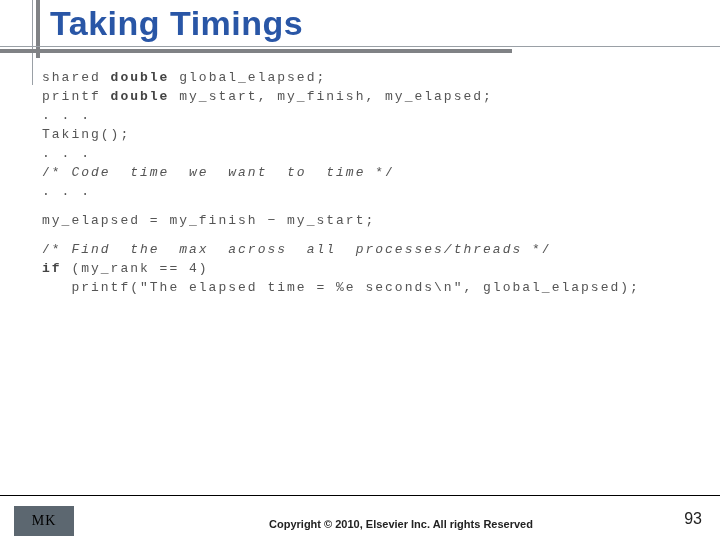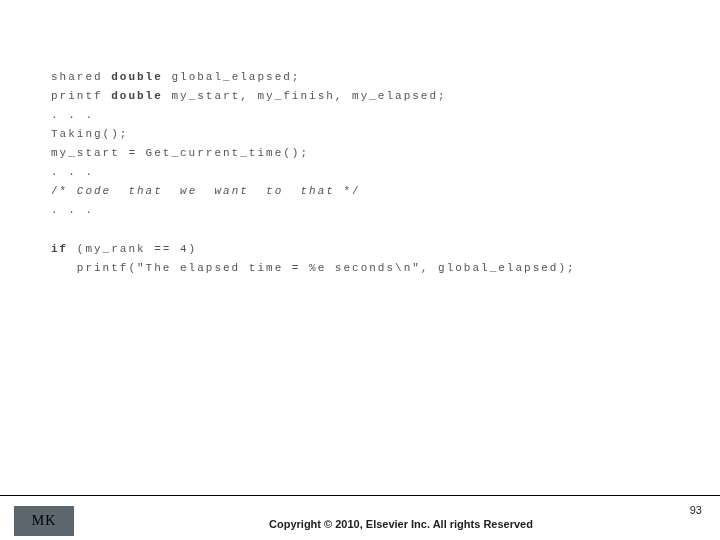--- a/index.html
+++ b/index.html
@@ -10,52 +10,60 @@
   .title-wrap { position: relative; height: 60px; }
   .title-text { position: absolute; left: 50px; top: 4px; font-size: 34px; font-weight: 700; color: #2956a6; letter-spacing: 0.5px; }
   
   .rule-thin-h { position: absolute; left: 0; top: 46px; width: 720px; height: 1px; background: #9aa0a6; }
   .rule-thick-h { position: absolute; left: 0; top: 49px; width: 512px; height: 4px; background: #808285; }
   
   .rule-thin-v { position: absolute; left: 32px; top: 0; width: 1px; height: 85px; background: #9aa0a6; }
   .rule-thick-v { position: absolute; left: 36px; top: 0; width: 4px; height: 58px; background: #808285; }
 
   
-  .code-area { position: absolute; left: 51px; top: 68px; width: 640px; font-family: "Courier New", Courier, monospace; font-size: 11px; line-height: 19px; color: #555; letter-spacing: 2px; }
+  .code-area { position: absolute; left: 42px; top: 68px; width: 640px; font-family: "Courier New", Courier, monospace; font-size: 13px; line-height: 19px; color: #555; letter-spacing: 2px; }
   .code-line { white-space: pre; }
   .kw-bold { font-weight: 700; color: #444; }
   .it { font-style: italic; }
   .gap { height: 10px; }
 
   
   .footer-bar { position: absolute; left: 0; bottom: 0; width: 720px; height: 44px; background: #fff; }
   .foot-line-top { position: absolute; left: 0; bottom: 42px; width: 720px; height: 3px; background: #000; }
   .foot-line-thin { position: absolute; left: 0; bottom: 38px; width: 720px; height: 1px; background: #000; }
   .logo { position: absolute; left: 14px; bottom: 4px; width: 60px; height: 30px; background: #5c6770; display: flex; align-items: center; justify-content: center; }
   .logo-inner { color: #000000; font-family: Georgia, 'Times New Roman', serif; font-size: 14px; letter-spacing: 1px; font-weight: 400; }
   .copyright { position: absolute; left: 0; bottom: 10px; width: 720px; text-align: center; font-size: 11px; font-weight: 700; color: #222; margin-left: 41px; }
-  .page-num { position: absolute; right: 18px; bottom: 24px; font-size: 11px; color: #222; }
+  .page-num { position: absolute; right: 18px; bottom: 12px; font-size: 16px; color: #222; }
 </style>
 </head>
 <body>
 
 <div class="slide">
 
+  <div class="title-wrap">
+    <div class="rule-thin-v"></div>
+    <div class="rule-thick-v"></div>
+    <div class="title-text">Taking Timings</div>
+    <div class="rule-thin-h"></div>
+    <div class="rule-thick-h"></div>
+  </div>
 
   <div class="code-area">
     <div class="code-line"><span>shared </span><span class="kw-bold">double</span><span> global_elapsed;</span></div>
     <div class="code-line"><span>printf </span><span class="kw-bold">double</span><span> my_start, my_finish, my_elapsed;</span></div>
     <div class="code-line">. . .</div>
     <div class="code-line">Taking();</div>
-    <div class="code-line">my_start = Get_current_time();</div>
     <div class="code-line">. . .</div>
-    <div class="code-line"><span>/* </span><span class="it">Code  that  we  want  to  that</span><span> */</span></div>
+    <div class="code-line"><span>/* </span><span class="it">Code  time  we  want  to  time</span><span> */</span></div>
     <div class="code-line">. . .</div>
     <div class="gap"></div>
+    <div class="code-line">my_elapsed = my_finish − my_start;</div>
     <div class="gap"></div>
+    <div class="code-line"><span>/* </span><span class="it">Find  the  max  across  all  processes/threads</span><span> */</span></div>
     <div class="code-line"><span class="kw-bold">if</span><span> (my_rank == 4)</span></div>
     <div class="code-line">   printf("The elapsed time = %e seconds\n", global_elapsed);</div>
   </div>
 
   <div class="foot-line-top"></div>
   <div class="foot-line-thin"></div>
   <div class="footer-bar">
     <div class="logo">
       <span class="logo-inner">MK</span>
     </div>

